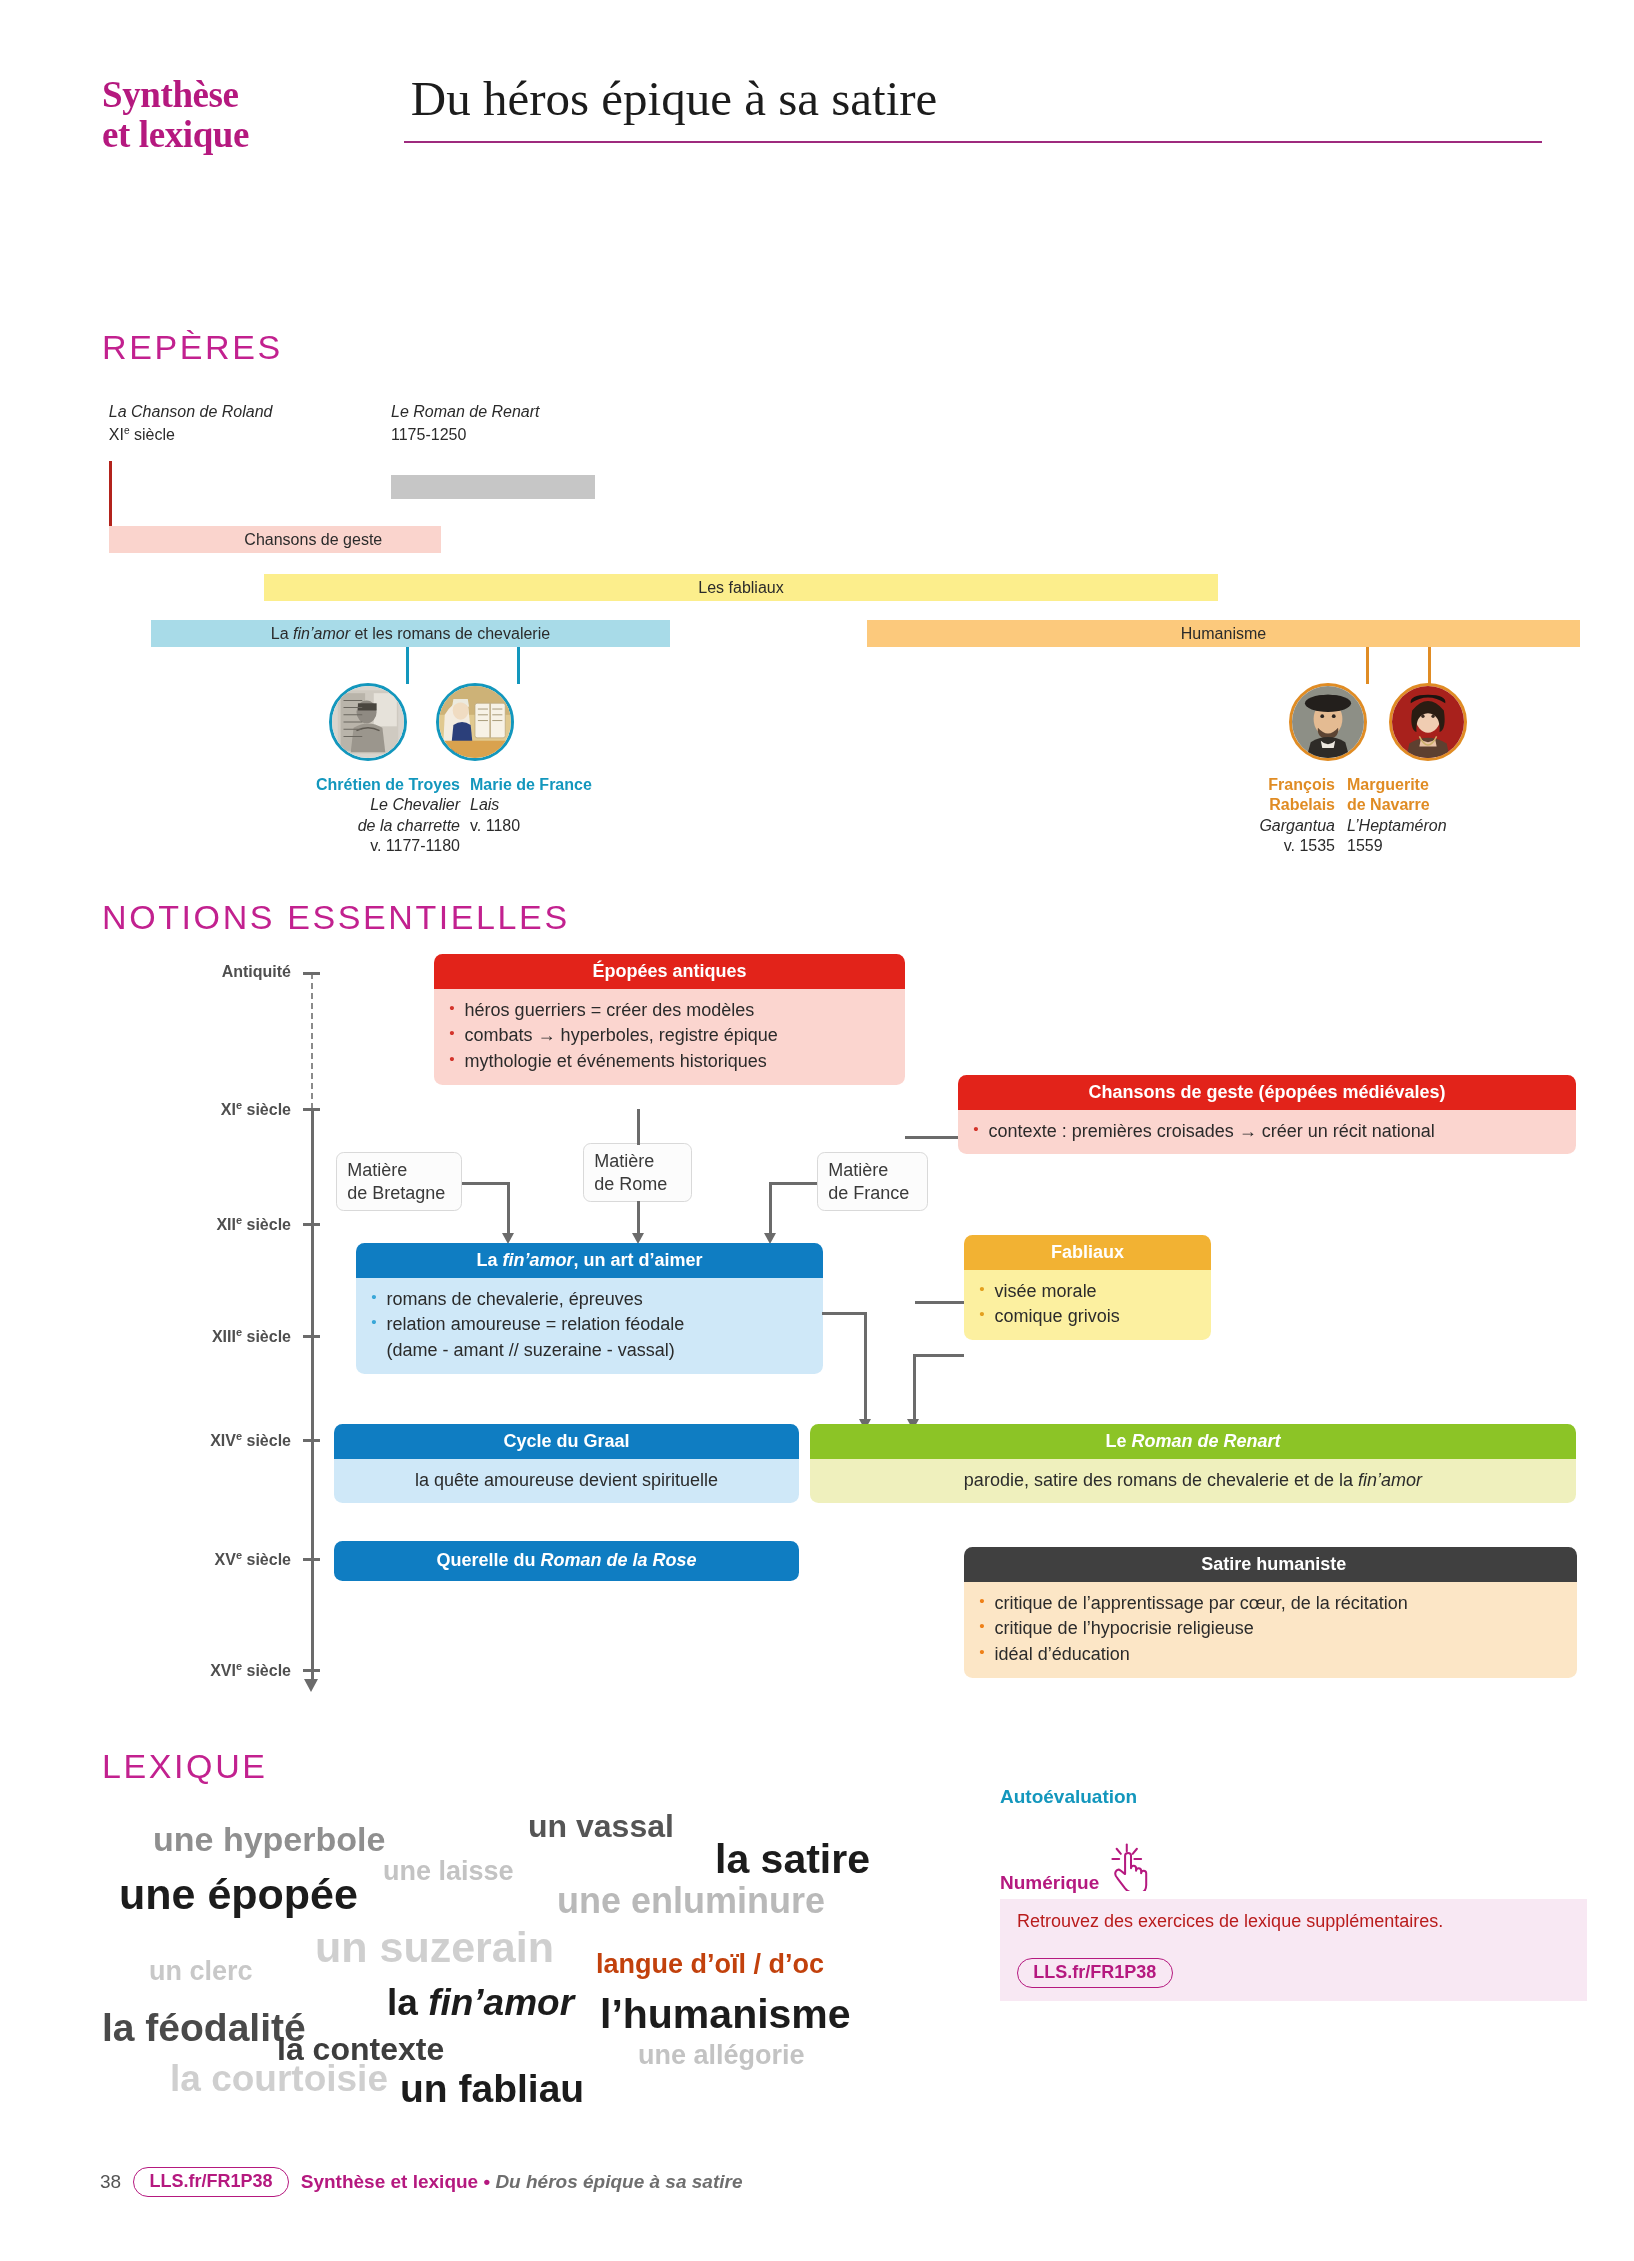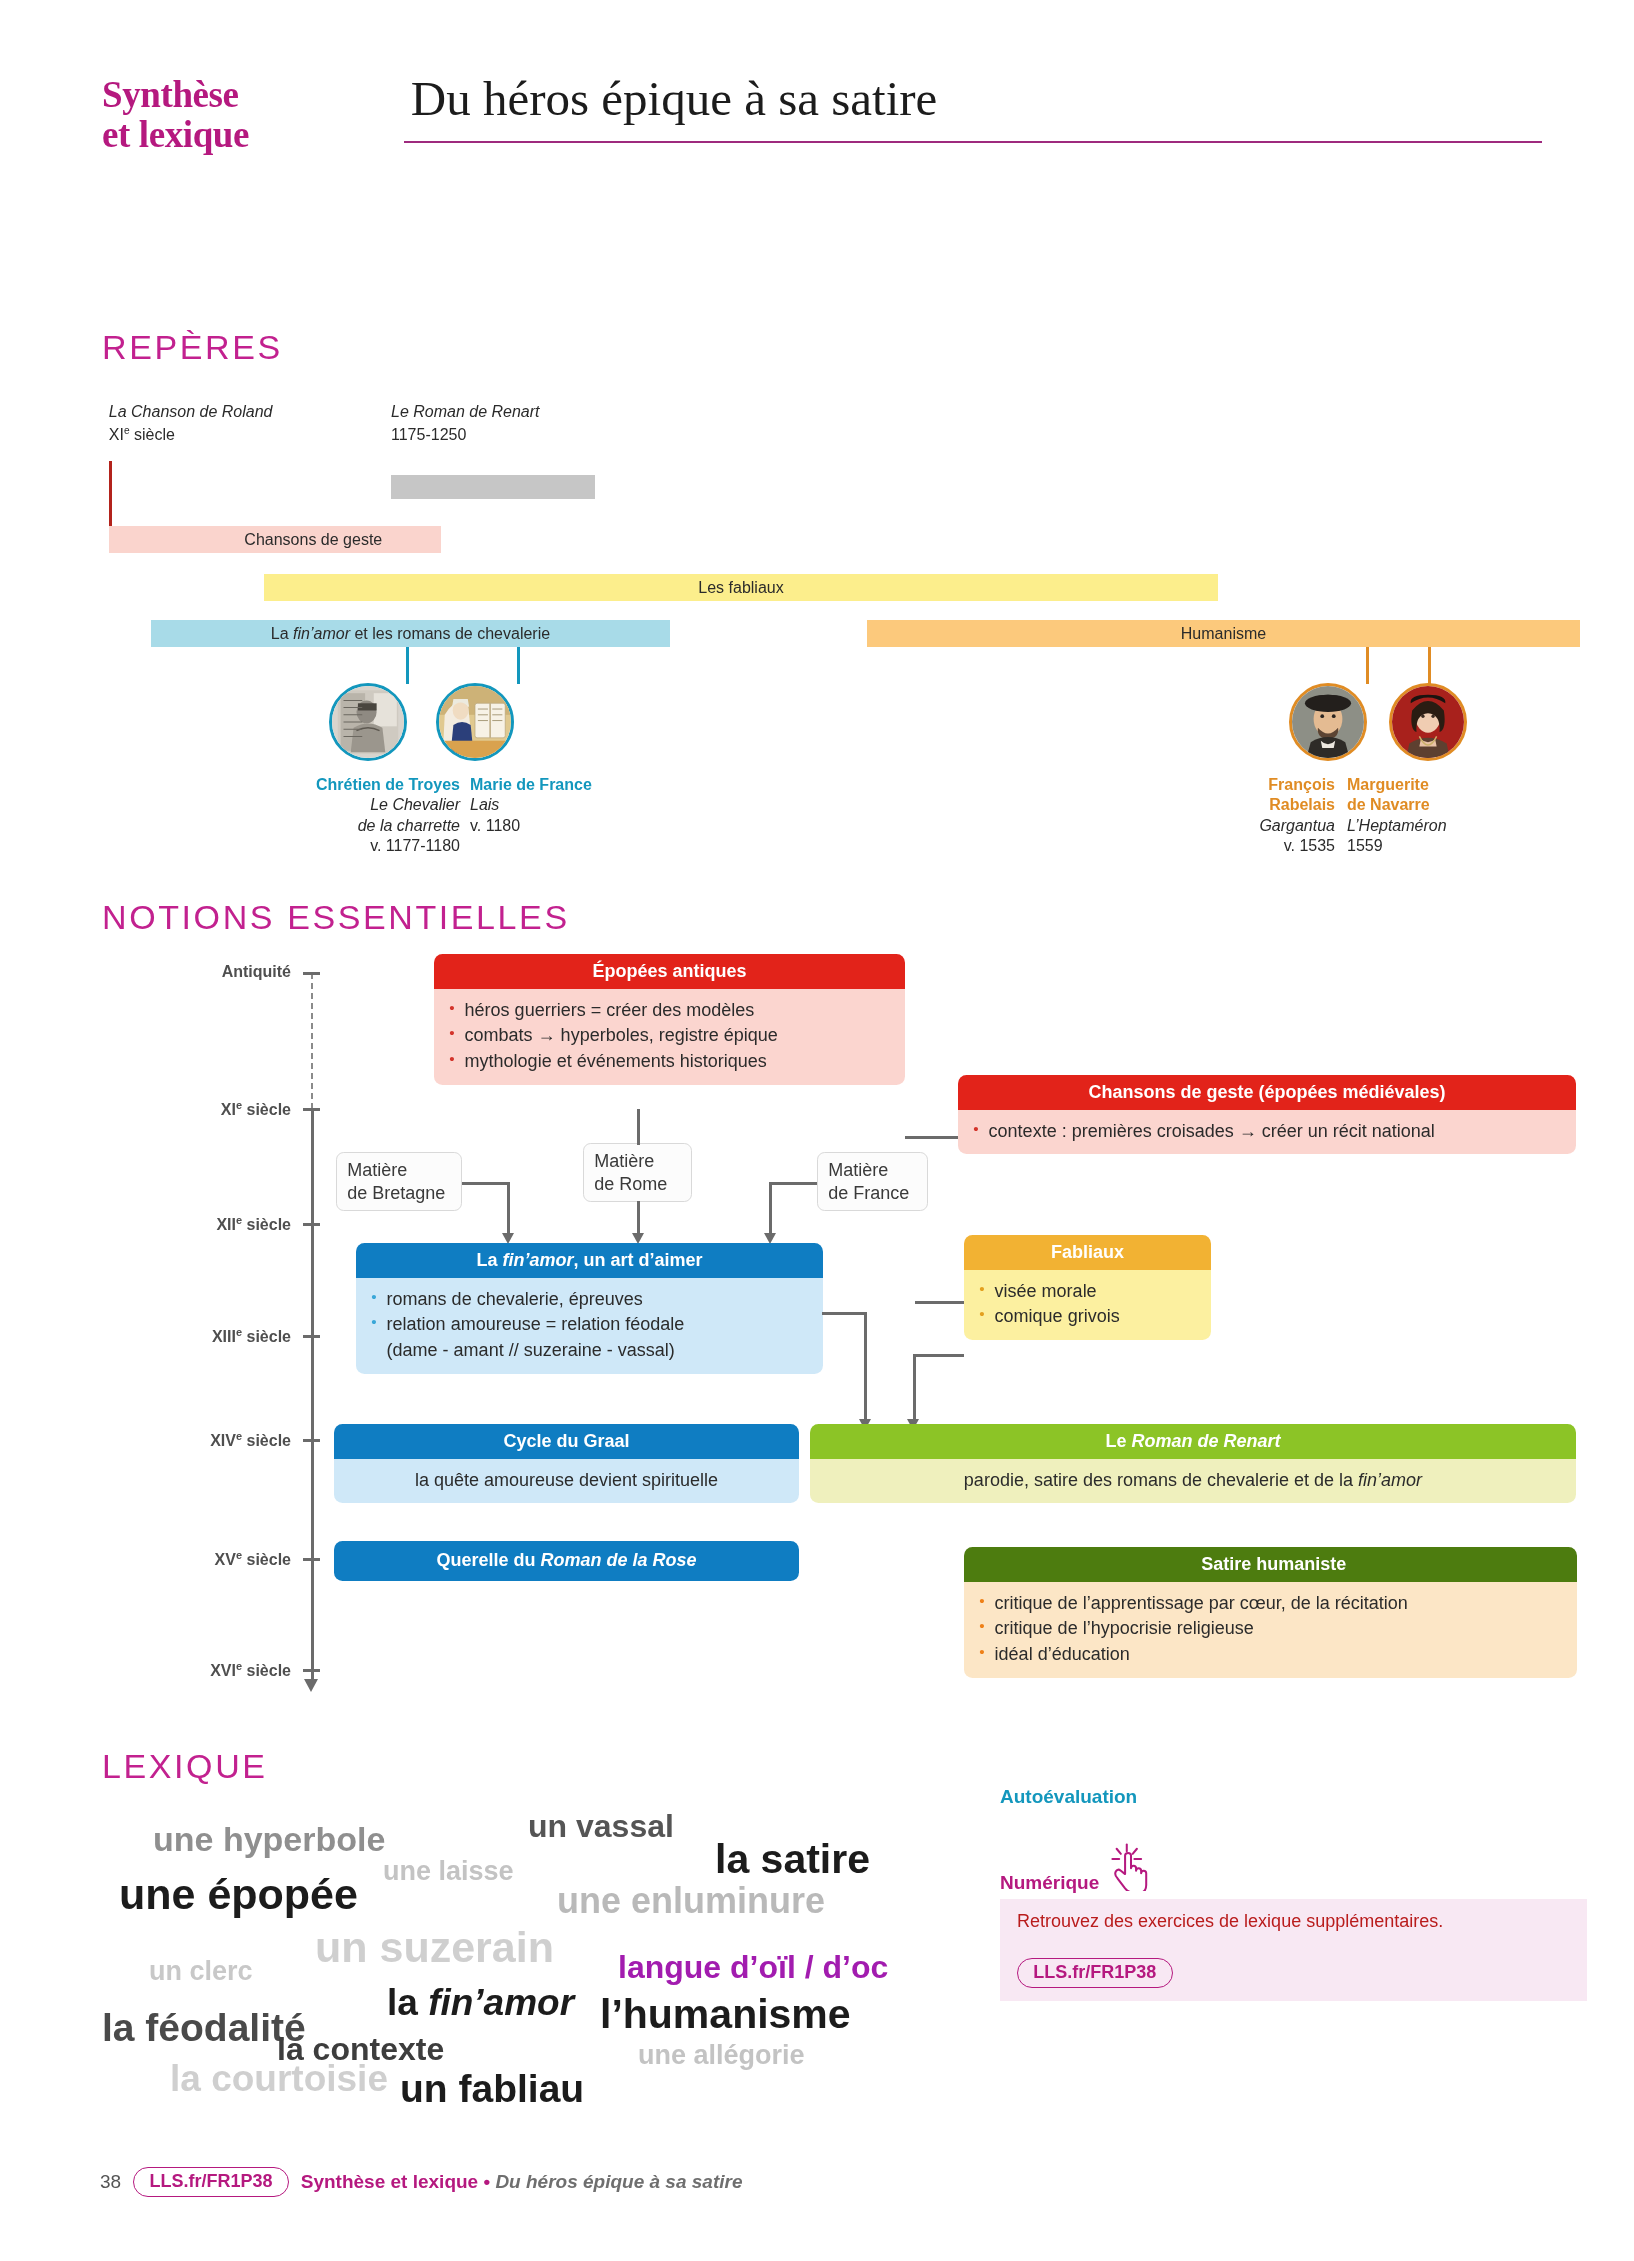--- a/index.html
+++ b/index.html
@@ -106,21 +106,21 @@
   .red .bd{background:#fbd5cf;}
   .red .bd li:before{color:#d3342b;}
   .blue .hd{background:#0f7dc2;}
   .blue .bd{background:#cfe8f8;}
   .blue .bd li:before{color:#3aa7d8;}
   .yellow .hd{background:#f2b233;}
   .yellow .bd{background:#fcf0a0;}
   .yellow .bd li:before{color:#e3a01f;}
   .green .hd{background:#8cc426;}
   .green .bd{background:#eff0bd;}
-  .orange .hd{background:#4d7c0f;padding-left:15px;}
+  .orange .hd{background:#404040;padding-left:15px;}
   .orange .bd{background:#fce6c6;}
   .orange .bd li:before{color:#ef8017;}
 
   .matiere{
     position:absolute;background:#fcfcfc;border:0.9px solid #d9d9d9;
     border-radius:7.7px;font-size:18px;line-height:1.25;color:#3a3a3a;
     padding:6px 10.2px;box-sizing:border-box;
   }
   .arrowline{position:absolute;background:#6b6b6b;}
   .arrowhead{
@@ -464,21 +464,21 @@
 
     <div class="cloud" id="wordcloud">
         <span class="cw" style="left: 51px; top: 17px; font-size: 34px; color: rgb(143, 143, 143);">une hyperbole</span>
         <span class="cw" style="left: 426px; top: 5.1px; font-size: 32px; color: rgb(85, 85, 85);">un vassal</span>
         <span class="cw" style="left: 613px; top: 34px; font-size: 41px; color: rgb(28, 28, 28);">la satire</span>
         <span class="cw" style="left: 281px; top: 53px; font-size: 27px; color: rgb(195, 195, 195);">une laisse</span>
         <span class="cw" style="left: 17px; top: 68px; font-size: 43px; color: rgb(28, 28, 28);">une épopée</span>
         <span class="cw" style="left: 455px; top: 78px; font-size: 36px; color: rgb(185, 185, 185);">une enluminure</span>
         <span class="cw" style="left: 213px; top: 121px; font-size: 43px; color: rgb(207, 207, 207);">un suzerain</span>
         <span class="cw" style="left: 47px; top: 153px; font-size: 27px; color: rgb(200, 200, 200);">un clerc</span>
-        <span class="cw" style="left: 516px; top: 146px; font-size: 32px; color: #a21caf;">langue d’oïl / d’oc</span>
+        <span class="cw" style="left: 494px; top: 146px; font-size: 27px; color: #c2410c;">langue d’oïl / d’oc</span>
         <span class="cw it" style="left: 285px; top: 179px; font-size: 37px; color: rgb(28, 28, 28);">la <em>fin’amor</em></span>
         <span class="cw" style="left: 0px; top: 203px; font-size: 39px; color: rgb(74, 74, 74);">la féodalité</span>
         <span class="cw" style="left: 498px; top: 189px; font-size: 41px; color: rgb(28, 28, 28);">l’humanisme</span>
         <span class="cw" style="left: 175px; top: 228px; font-size: 32px; color: rgb(61, 61, 61);">la contexte</span>
         <span class="cw" style="left: 536px; top: 237px; font-size: 27px; color: rgb(195, 195, 195);">une allégorie</span>
         <span class="cw" style="left: 68px; top: 255px; font-size: 37px; color: rgb(207, 207, 207);">la courtoisie</span>
         <span class="cw" style="left: 298px; top: 264px; font-size: 39px; color: rgb(28, 28, 28);">un fabliau</span>
       </div>
 
     <div class="rpanel">

